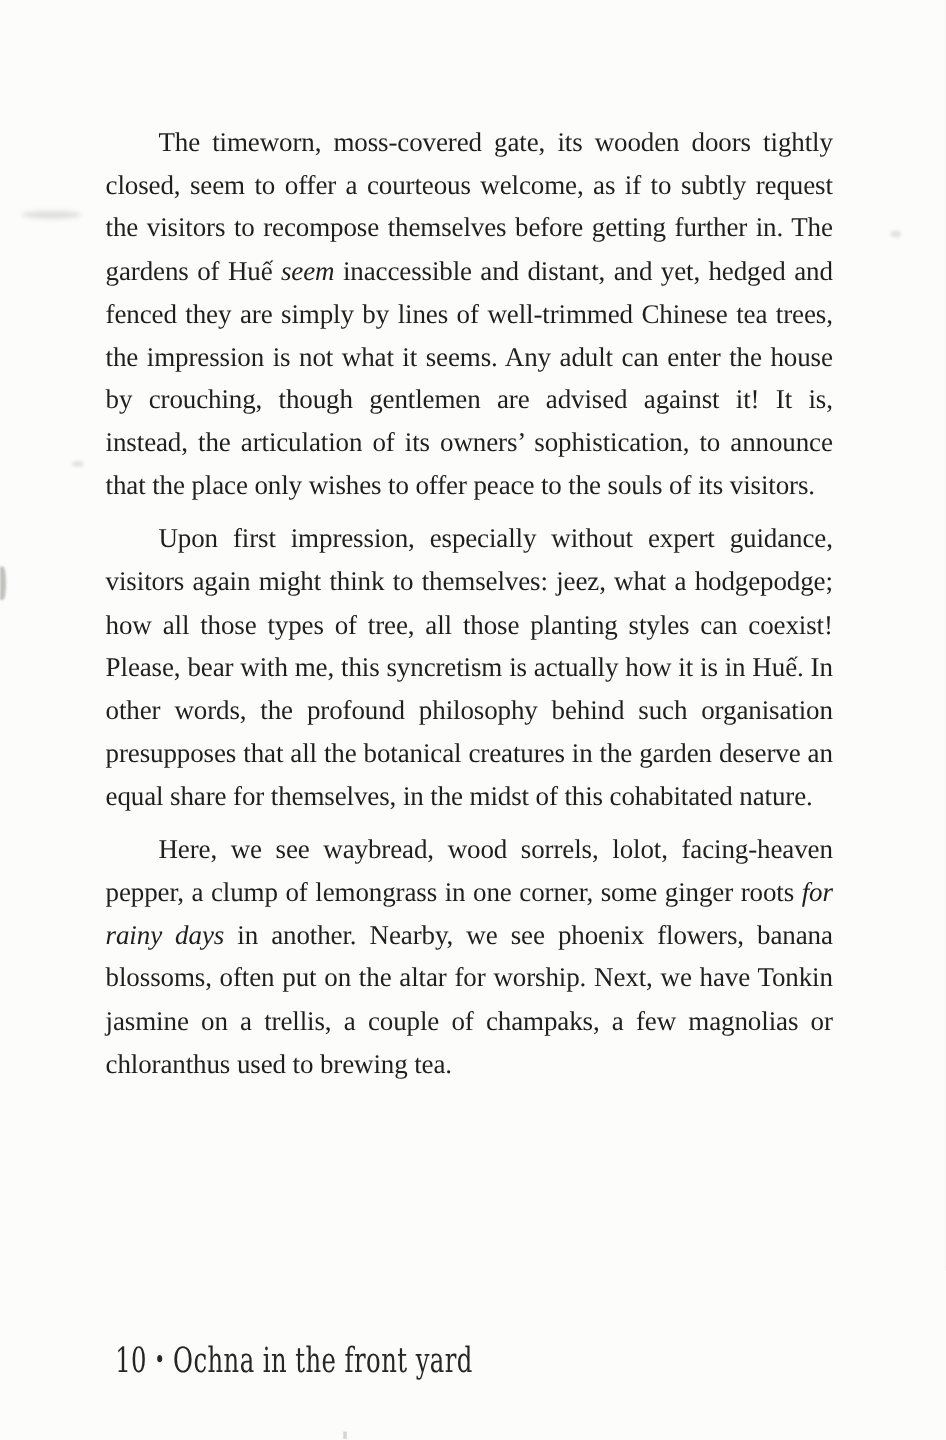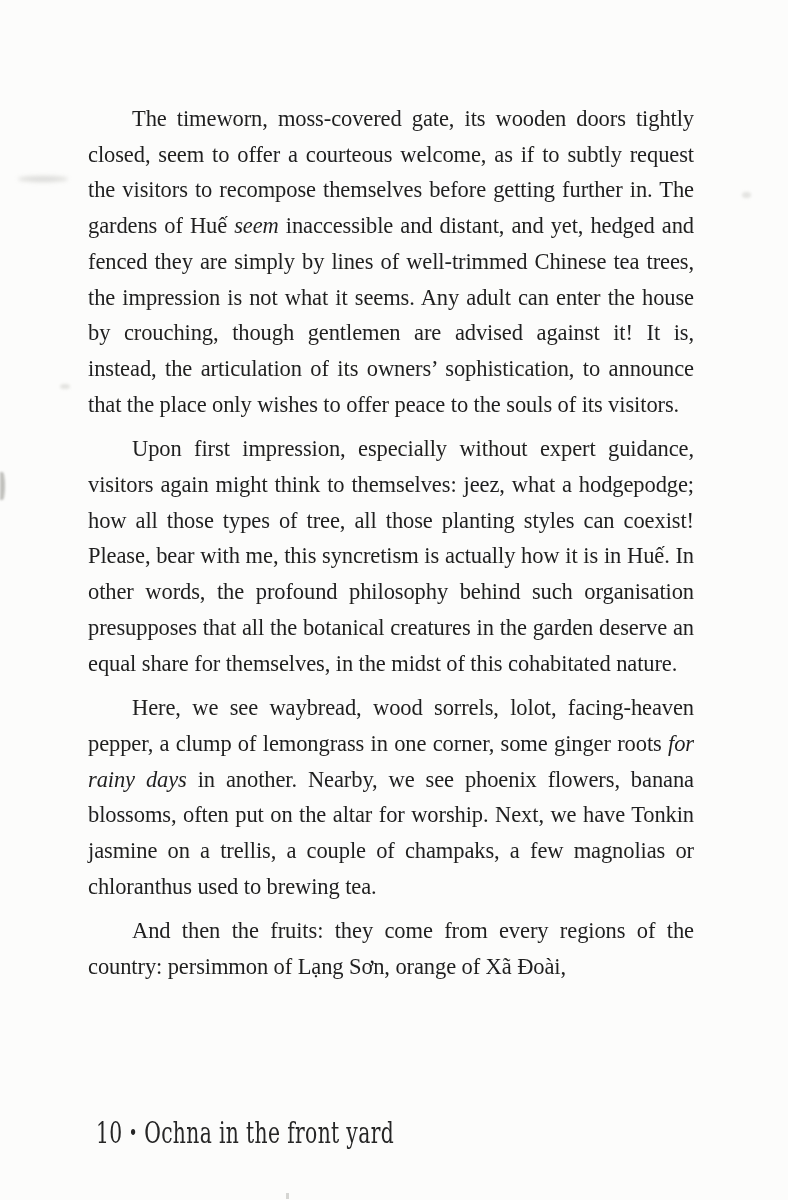--- a/index.html
+++ b/index.html
@@ -99,21 +99,20 @@
 </style>
 </head>
 <body>
 
 <div class="page" style="background: rgb(252, 252, 251);">
 
   <div class="text-block" style="color: rgb(31, 31, 31);">
       <p><span>The timeworn, moss-covered gate, its wooden doors tightly closed, seem to offer a courteous welcome, as if to subtly request the visitors to recompose themselves before getting further in. The gardens of Huế </span><span class="run-italic">seem</span><span> inaccessible and distant, and yet, hedged and fenced they are simply by lines of well-trimmed Chinese tea trees, the impression is not what it seems. Any adult can enter the house by crouching, though gentlemen are advised against it! It is, instead, the articulation of its owners’ sophistication, to announce that the place only wishes to offer peace to the souls of its visitors.</span></p>
       <p><span>Upon first impression, especially without expert guidance, visitors again might think to themselves: jeez, what a hodgepodge; how all those types of tree, all those planting styles can coexist! Please, bear with me, this syncretism is actually how it is in Huế. In other words, the profound philosophy behind such organisation presupposes that all the botanical creatures in the garden deserve an equal share for themselves, in the midst of this cohabitated nature.</span></p>
       <p><span>Here, we see waybread, wood sorrels, lolot, facing-heaven pepper, a clump of lemongrass in one corner, some ginger roots </span><span class="run-italic">for rainy days</span><span> in another. Nearby, we see phoenix flowers, banana blossoms, often put on the altar for worship. Next, we have Tonkin jasmine on a trellis, a couple of champaks, a few magnolias or chloranthus used to brewing tea.</span></p>
-      <p><span>And then the fruits: they come from every regions of the country: persimmon of Lạng Sơn, orange of Xã Đoài,</span></p>
     </div>
 
   <div class="footer">
     <span>10</span><span class="bullet">•</span><span>Ochna in the front yard</span>
   </div>
 
   <div class="edge-right"></div>
   <div class="smudge smudge-1"></div>
   <div class="smudge smudge-2"></div>
   <div class="smudge smudge-3"></div>

